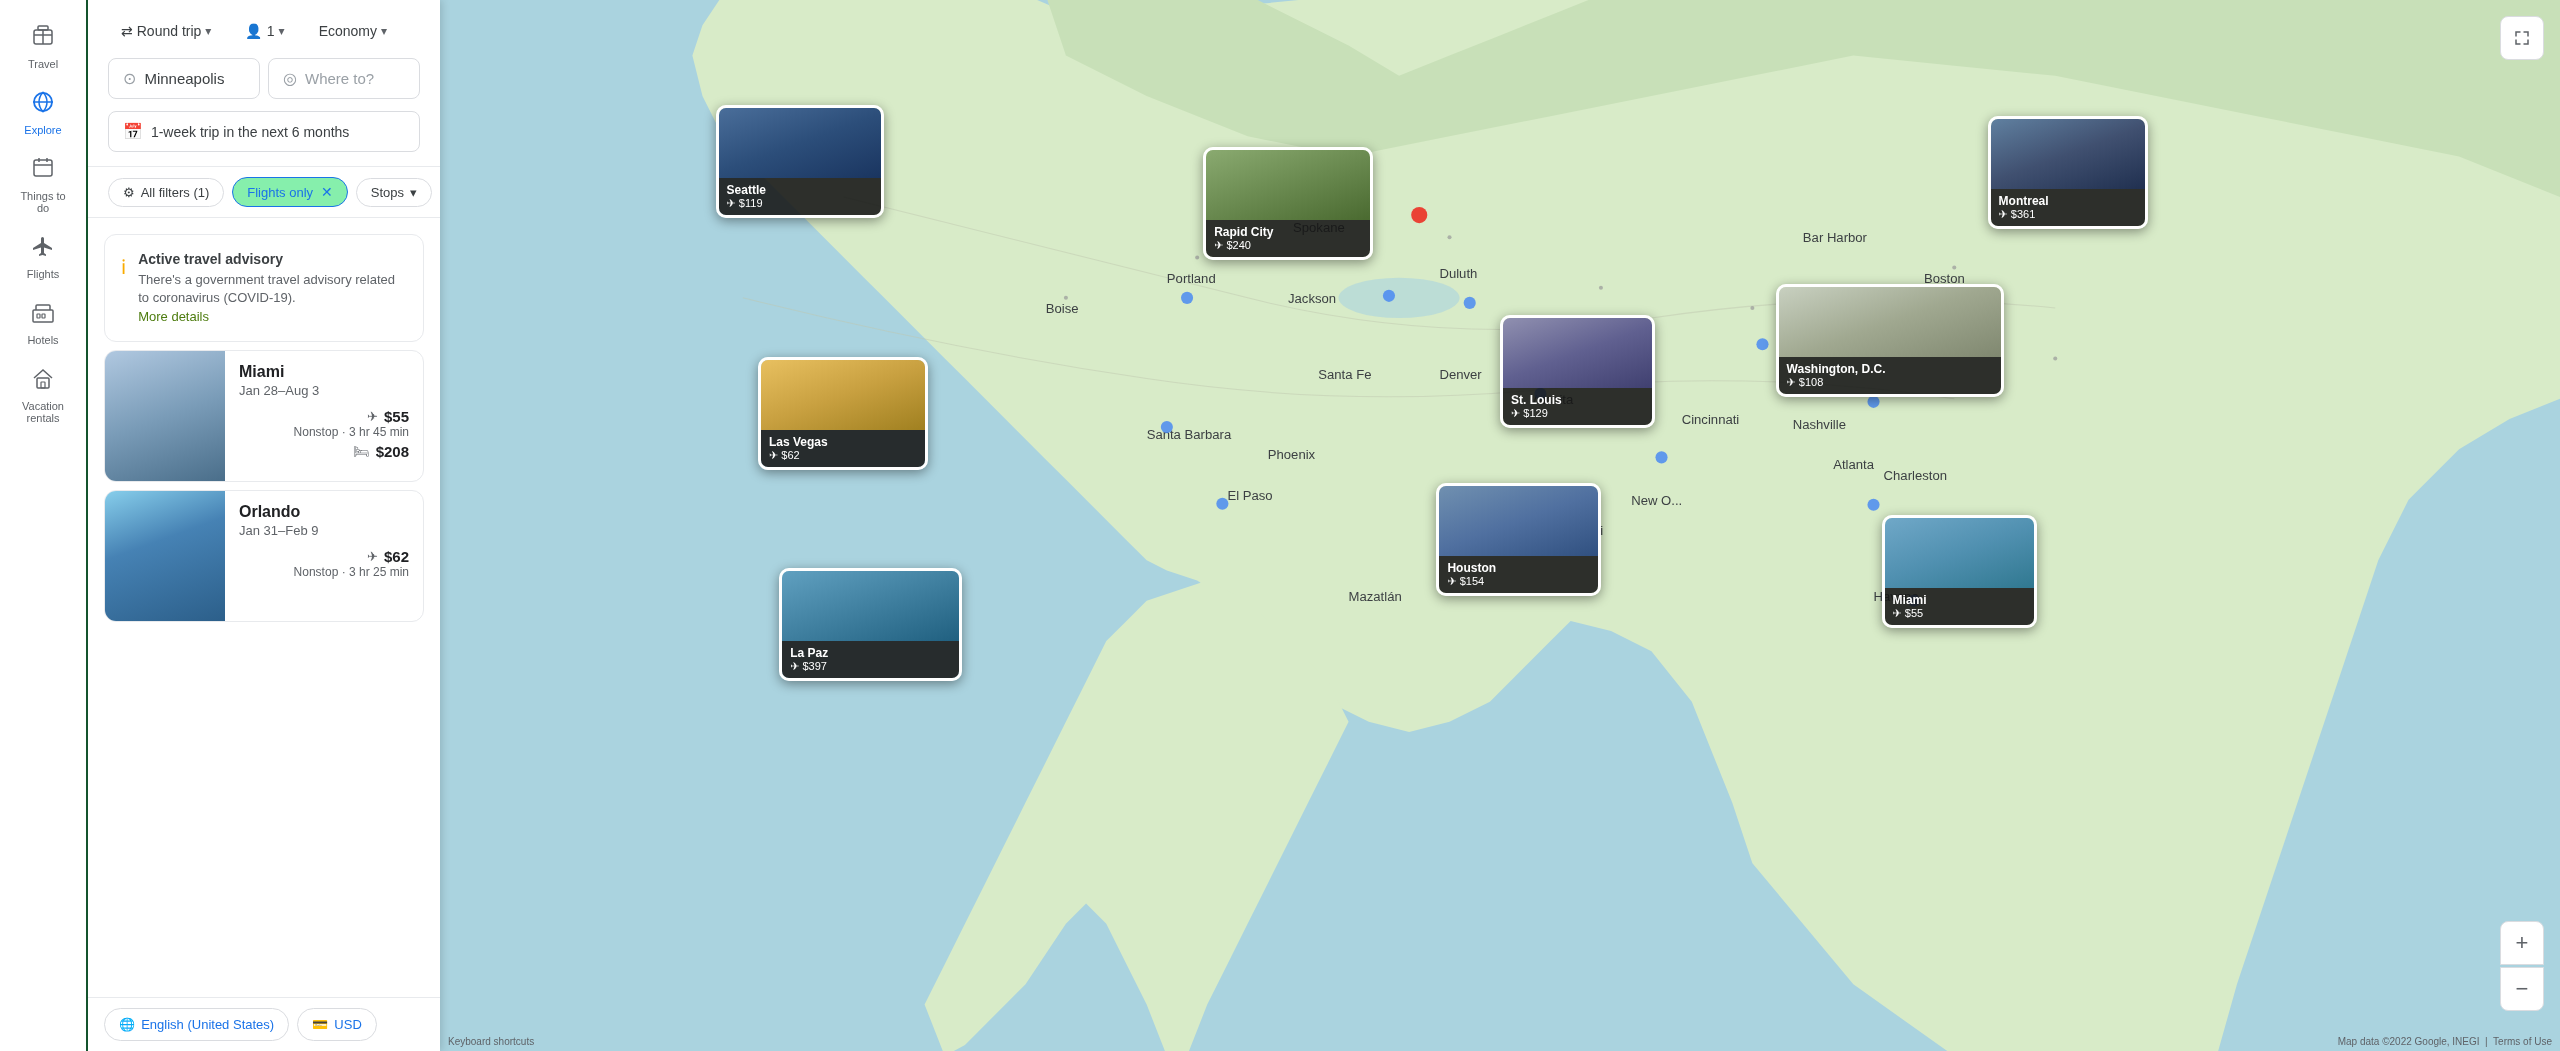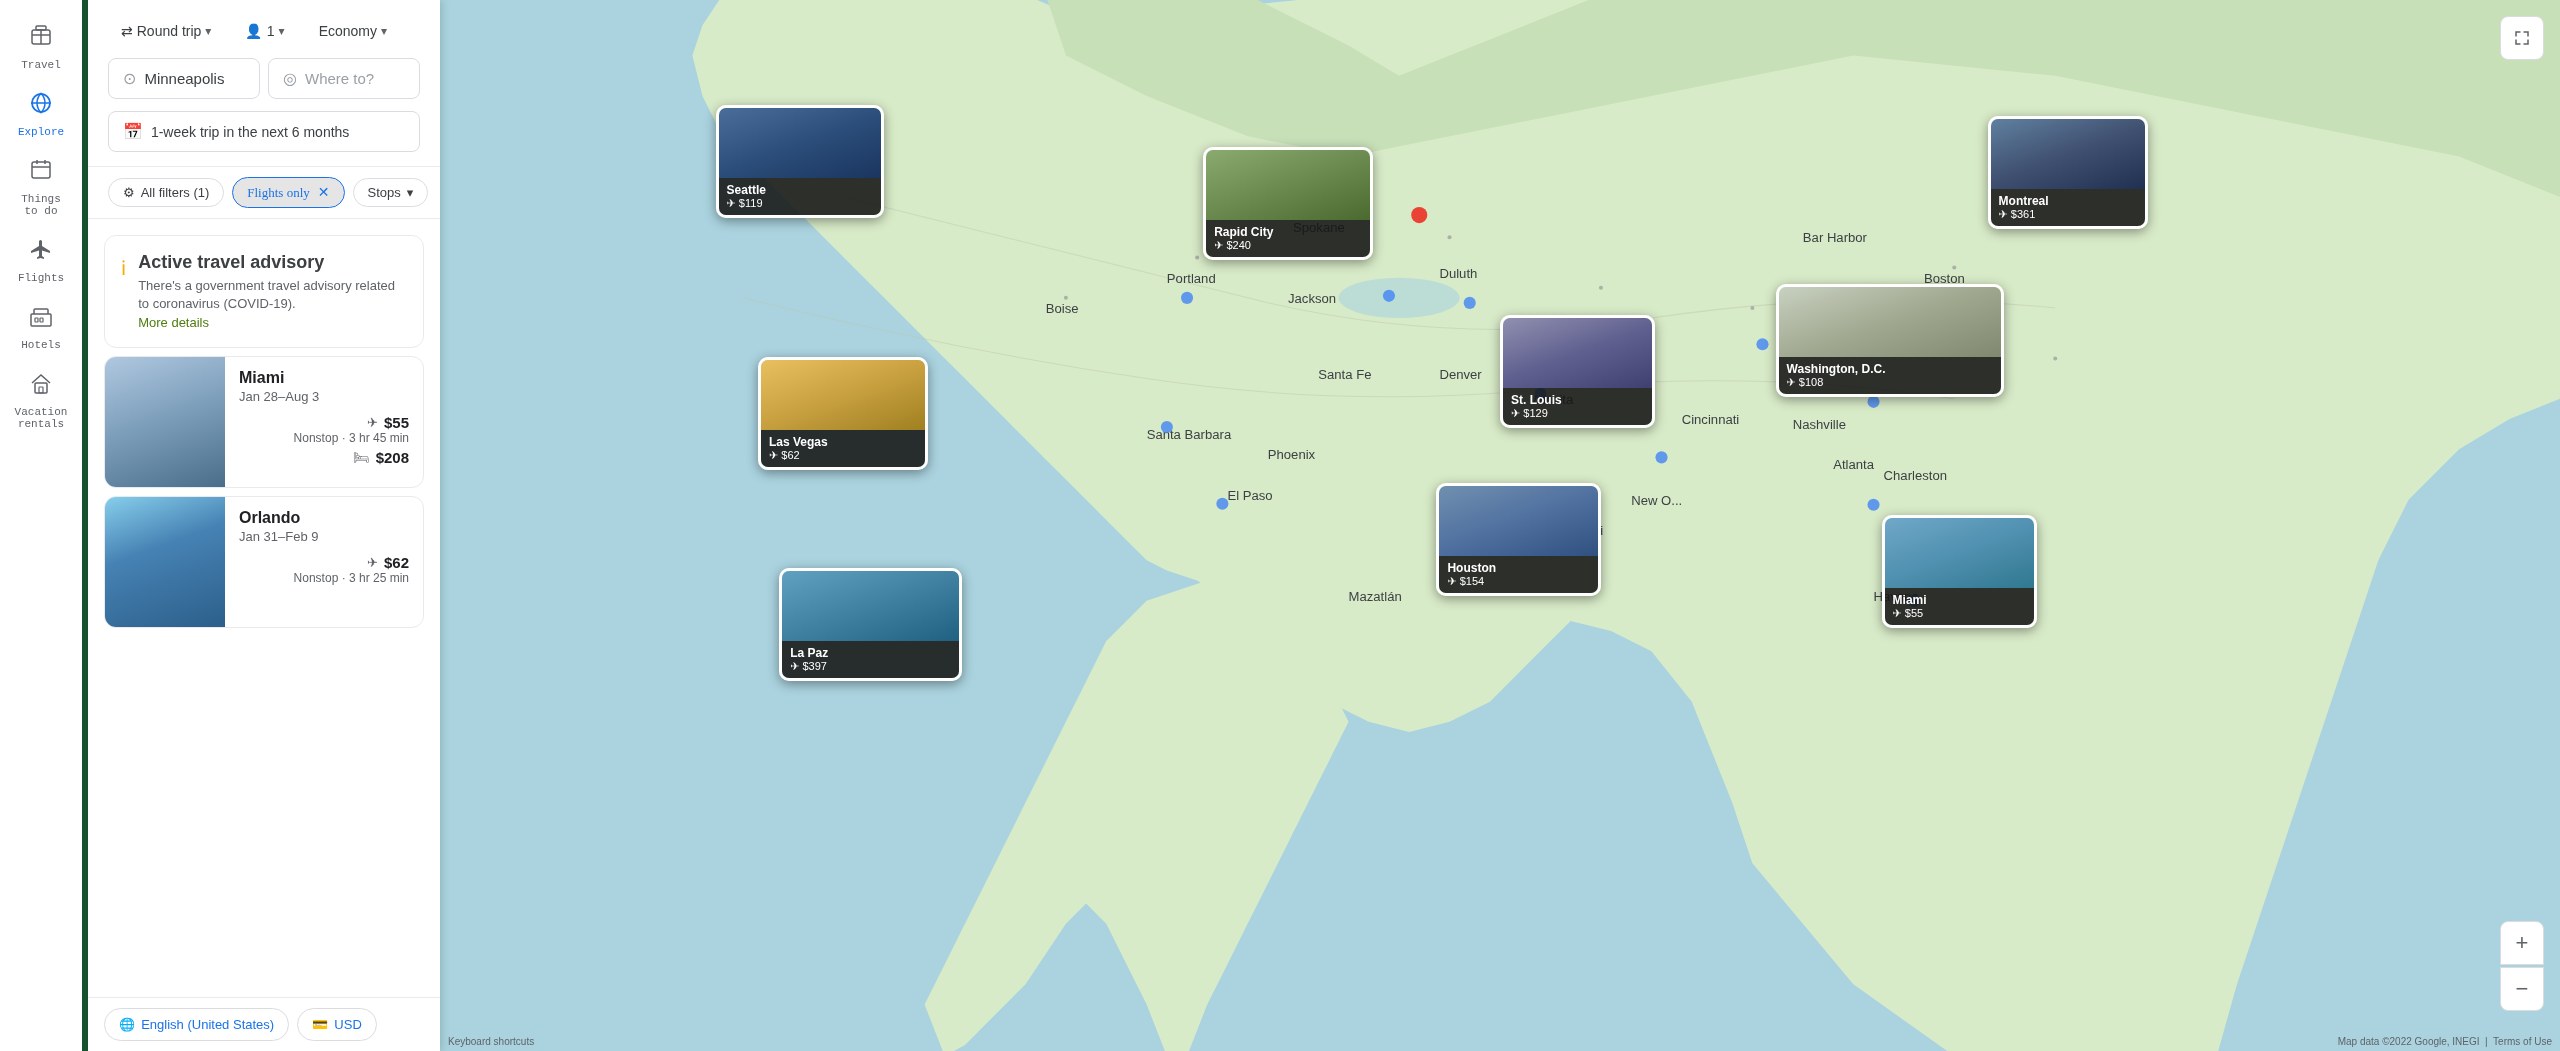--- a/index.html
+++ b/index.html
@@ -19,22 +19,21 @@
 
     
     .nav-rail {
       width: 88px;
       min-width: 88px;
       display: flex;
       flex-direction: column;
       align-items: center;
       padding-top: 16px;
       gap: 4px;
-      border-right: 6px solid #14532d;
-      font-family: Liberation Mono, monospace;
+      border-right: 2px solid #14532d;
     }
     .nav-item {
       display: flex;
       flex-direction: column;
       align-items: center;
       padding: 8px 12px;
       border-radius: 16px;
       cursor: pointer;
       gap: 4px;
       width: 80px;
@@ -130,24 +129,23 @@
       gap: 6px;
       padding: 6px 14px;
       border-radius: 20px;
       font-size: 13px;
       border: 1px solid #dadce0;
       cursor: pointer;
       white-space: nowrap;
       color: #3c4043;
     }
     .filter-chip.active {
-      background: #e5e5e5;
+      background: #86efac;
       border-color: #1a73e8;
       color: #1a73e8;
-      font-family: Liberation Serif, serif;
     }
     .filter-chip .close-x {
       font-size: 14px;
       color: #1a73e8;
       margin-left: 2px;
     }
 
     
     .results-list {
       flex: 1;
@@ -159,21 +157,21 @@
     .advisory-card {
       margin: 8px 16px 8px 16px;
       padding: 16px;
       border: 1px solid #e8eaed;
       border-radius: 12px;
       display: flex;
       gap: 12px;
       align-items: flex-start;
     }
     .advisory-icon { font-size: 20px; margin-top: 2px; }
-    .advisory-title { font-size: 18px; font-weight: 600; color: #3c4043; margin-bottom: 4px; }
+    .advisory-title { font-size: 14px; font-weight: 600; color: #3c4043; margin-bottom: 4px; }
     .advisory-text { font-size: 13px; color: #5f6368; line-height: 1.4; }
     .advisory-link { font-size: 13px; color: #4d7c0f; cursor: pointer; text-decoration: none; }
 
     
     .result-card {
       margin: 8px 16px;
       border: 1px solid #e8eaed;
       border-radius: 12px;
       overflow: hidden;
       cursor: pointer;

